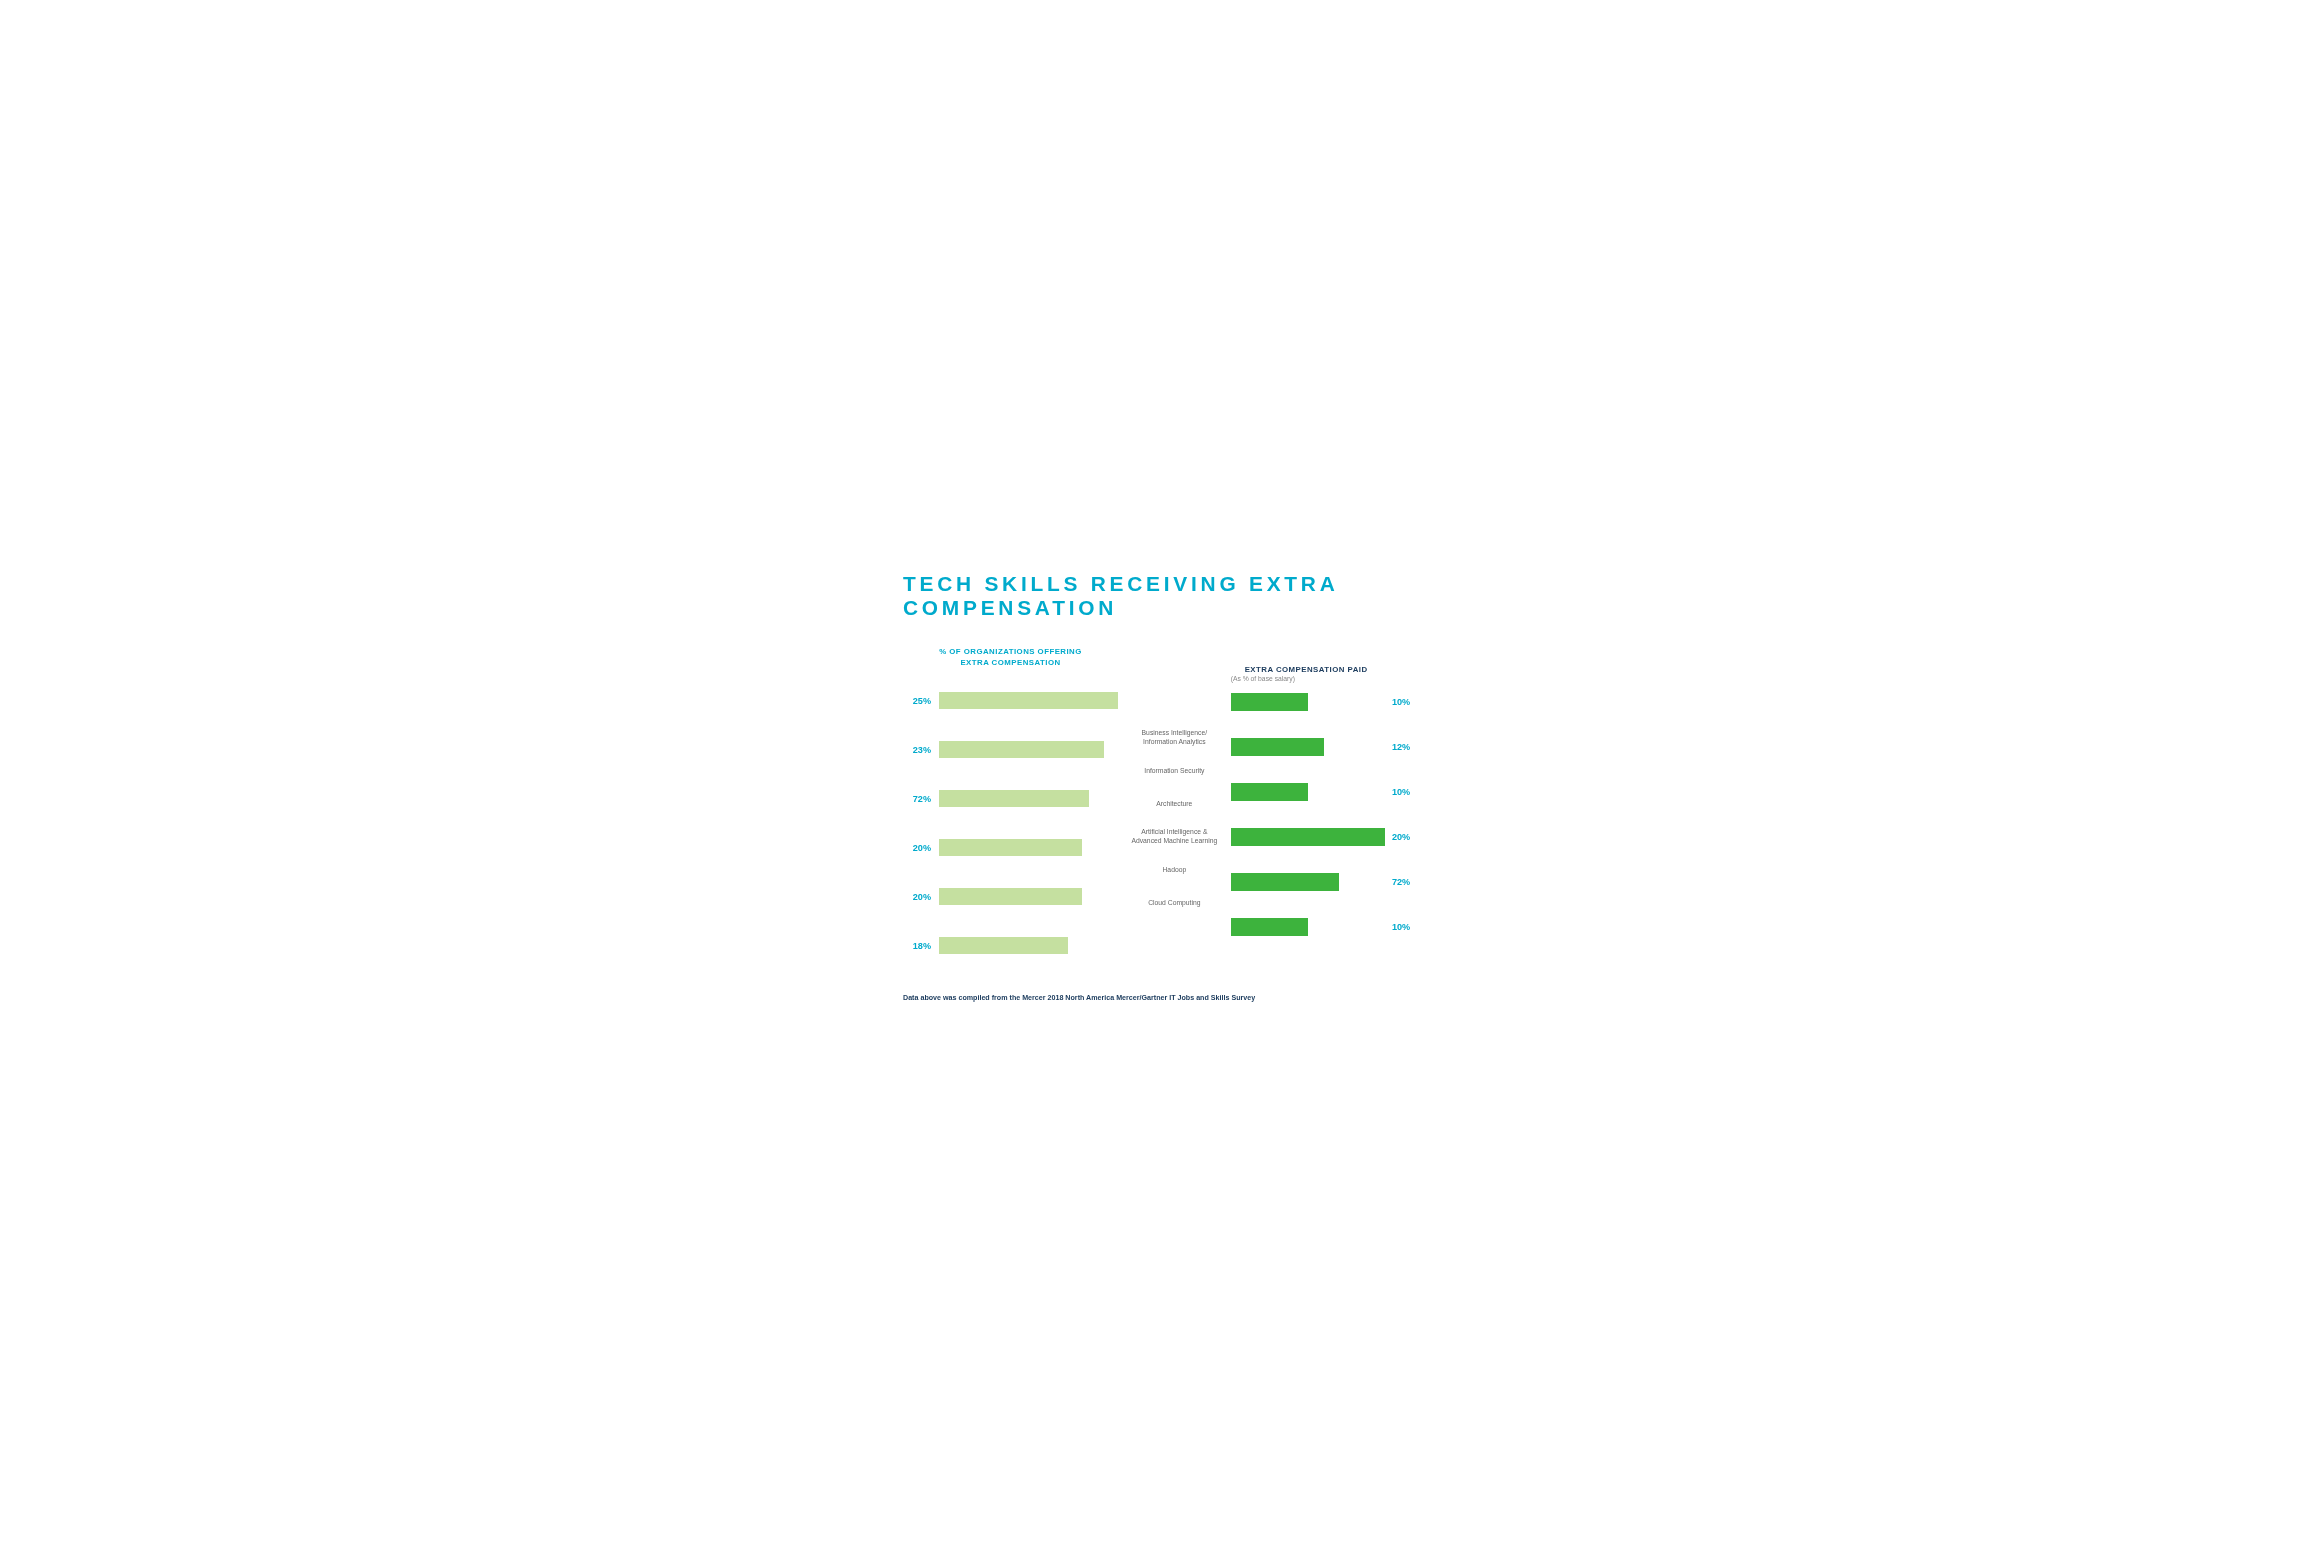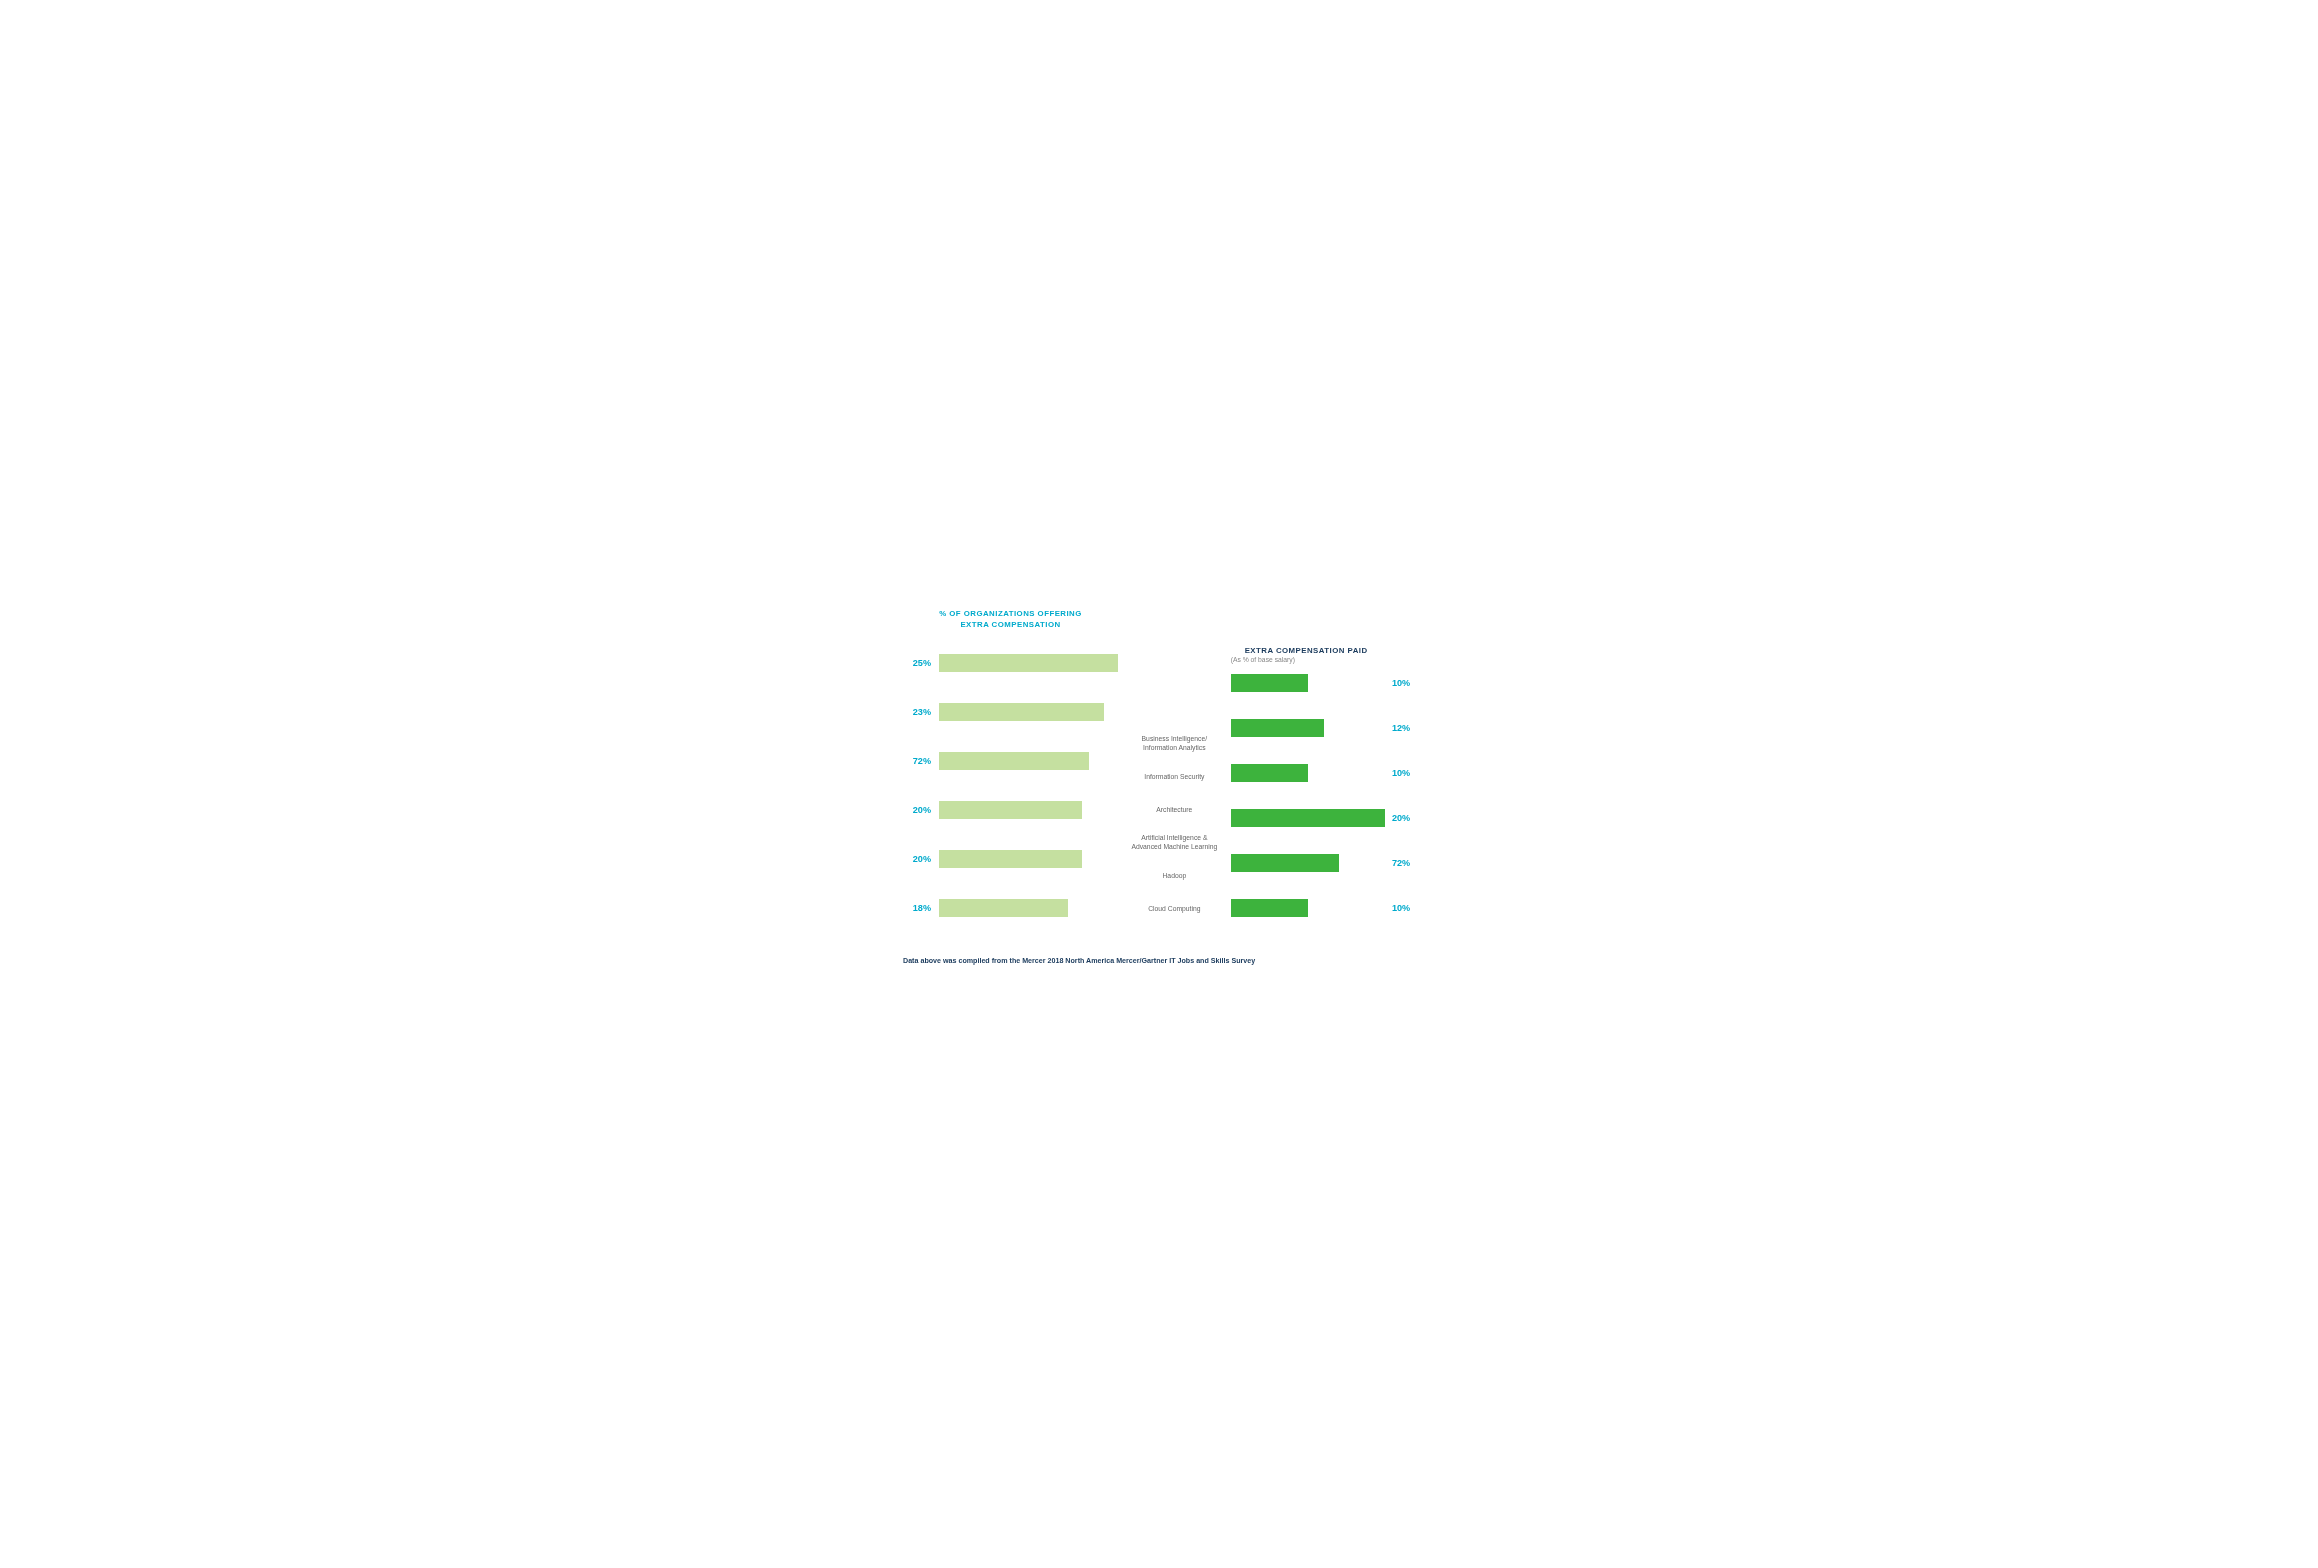--- a/index.html
+++ b/index.html
@@ -26,21 +26,21 @@
       text-transform: uppercase;
       margin-bottom: 27px;
       text-align: left;
     }
     .main-title span {
       color: #00aacc;
     }
     .chart-area {
       display: flex;
       flex-direction: row;
-      align-items: flex-end;
+      align-items: center;
       width: 100%;
     }
     
     .left-panel {
       flex: 0 0 42%;
       display: flex;
       flex-direction: column;
       align-items: flex-start;
     }
     .left-header {
@@ -175,20 +175,23 @@
     }
     .footer span {
       color: #1a3a5c;
       font-weight: 700;
     }
   </style>
 </head>
 <body>
 
 <div class="container">
+  <h1 class="main-title">
+    <span class="title-part1">TECH SKILLS RECEIVING </span><span class="title-accent" style="color:#00aacc;">EXTRA COMPENSATION</span>
+  </h1>
 
   <div class="chart-area">
 
     <div class="left-panel">
       <div class="left-header">% OF ORGANIZATIONS OFFERING<br>EXTRA COMPENSATION</div>
       <div class="left-bars" id="left-bars-container">
           <div class="left-row">
             <div class="left-pct">25%</div>
             <div class="left-bar-track">
               <div class="left-bar-fill" style="width: 100%;"></div>

